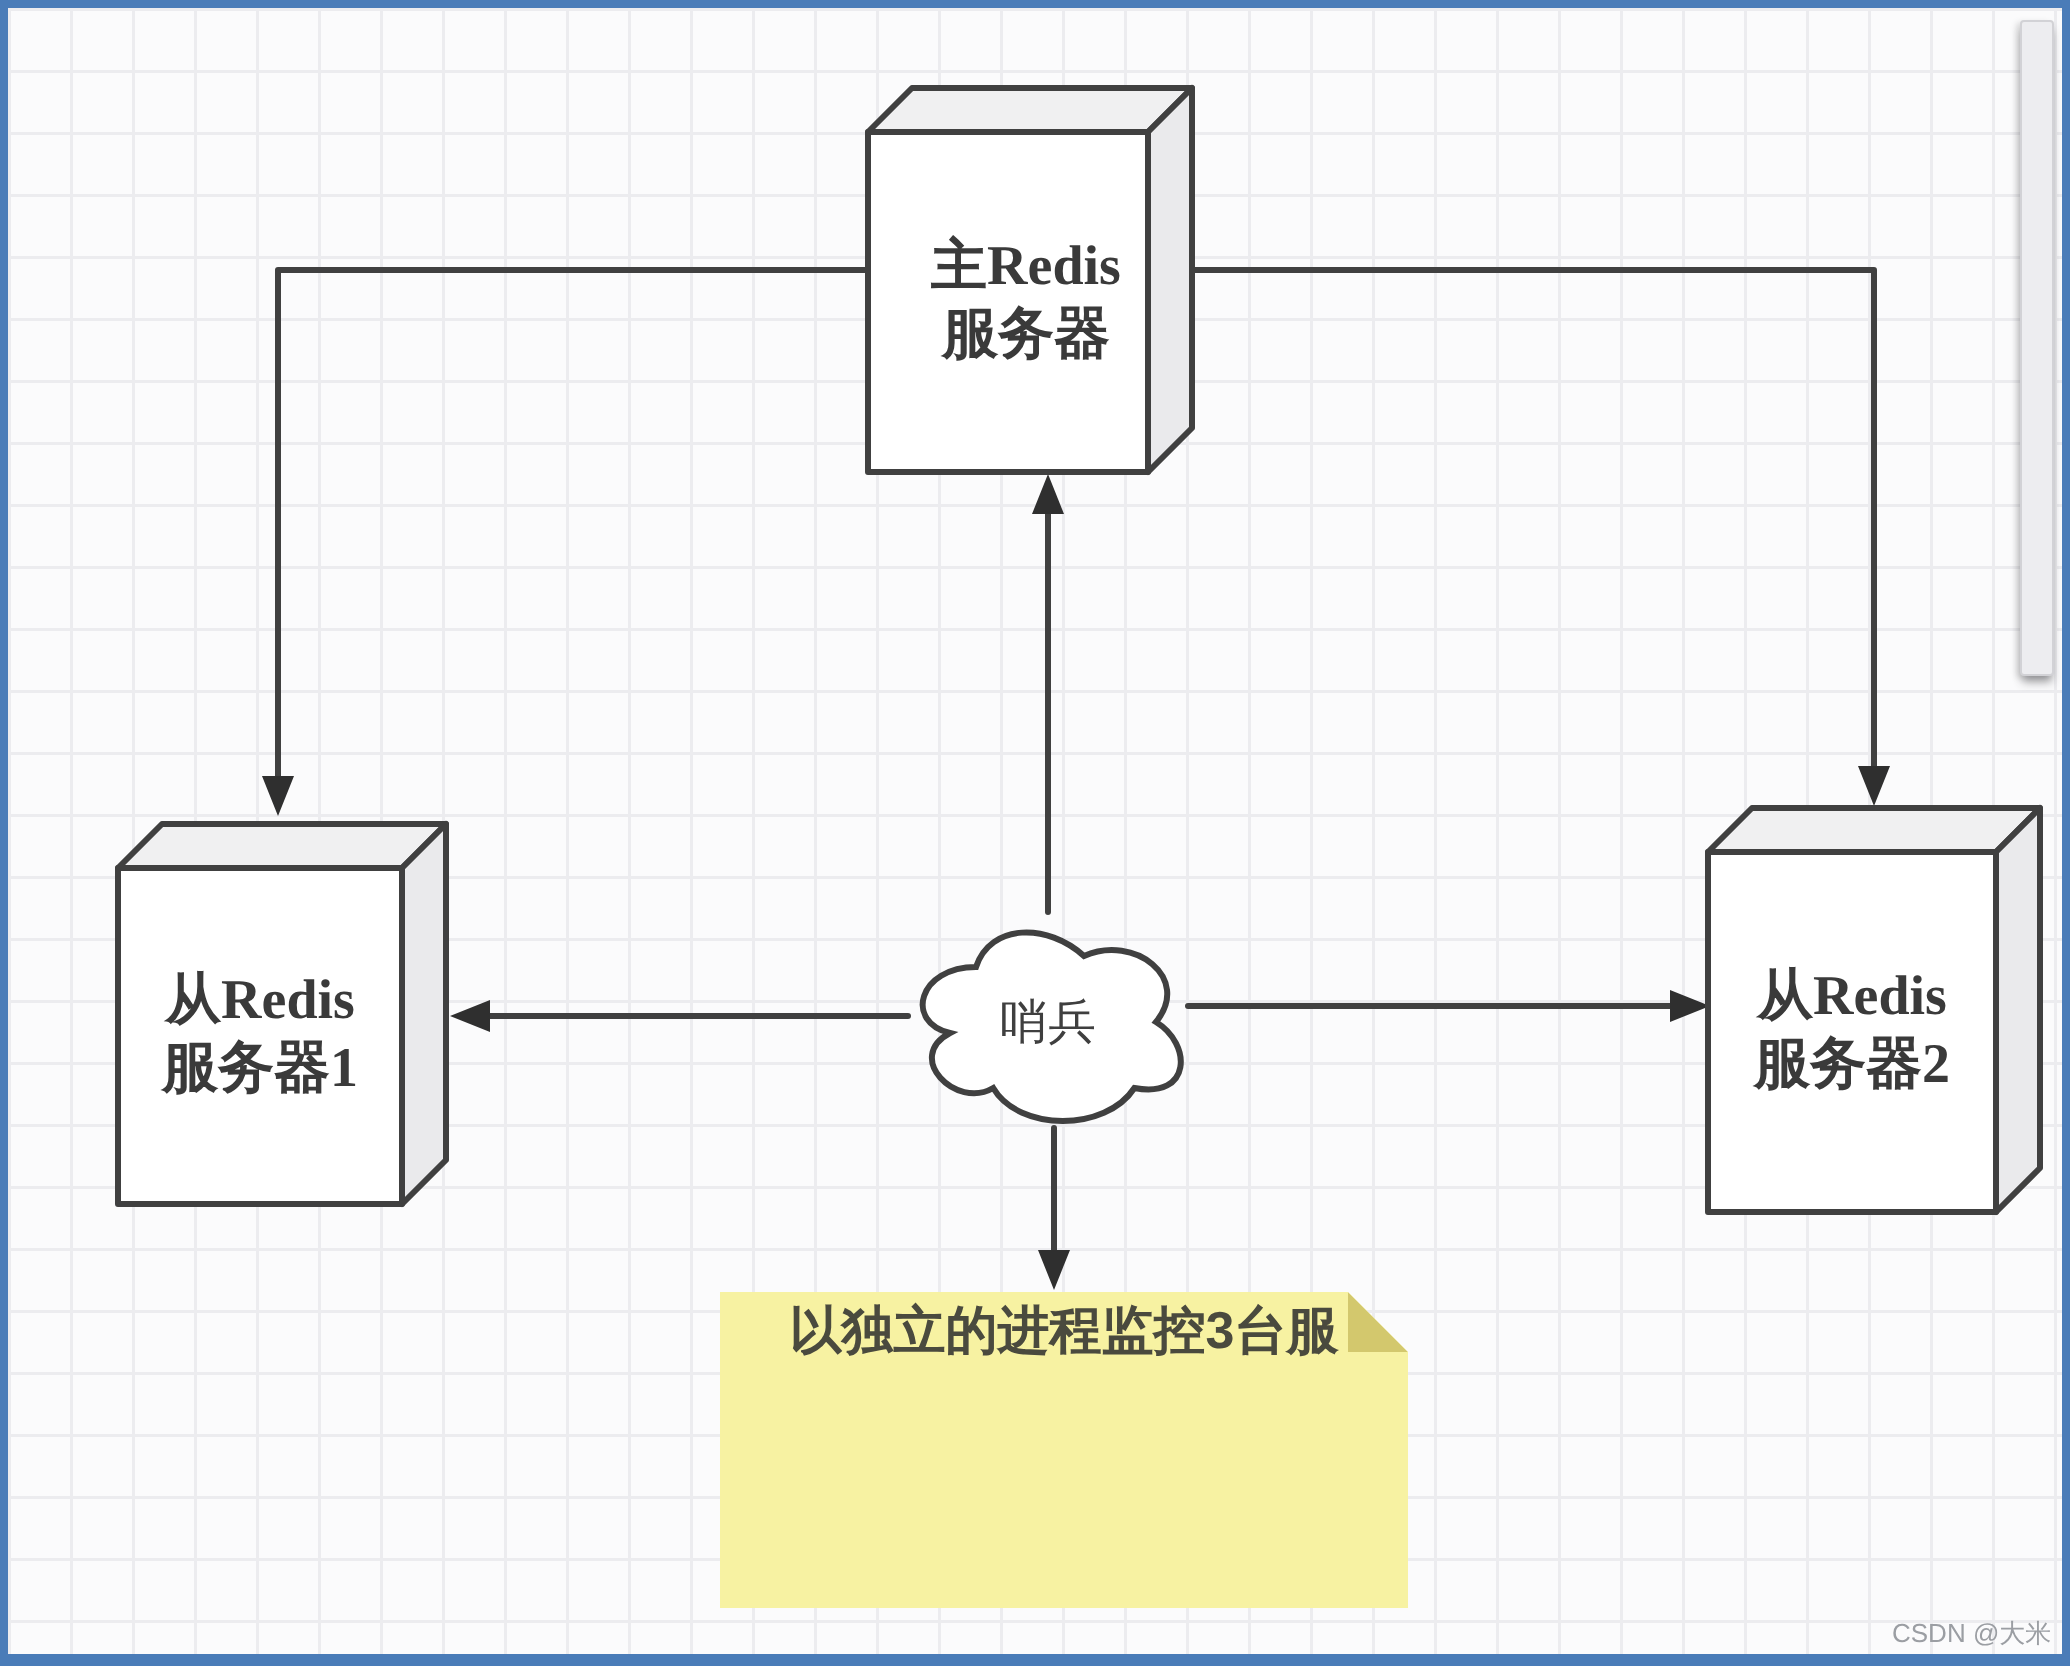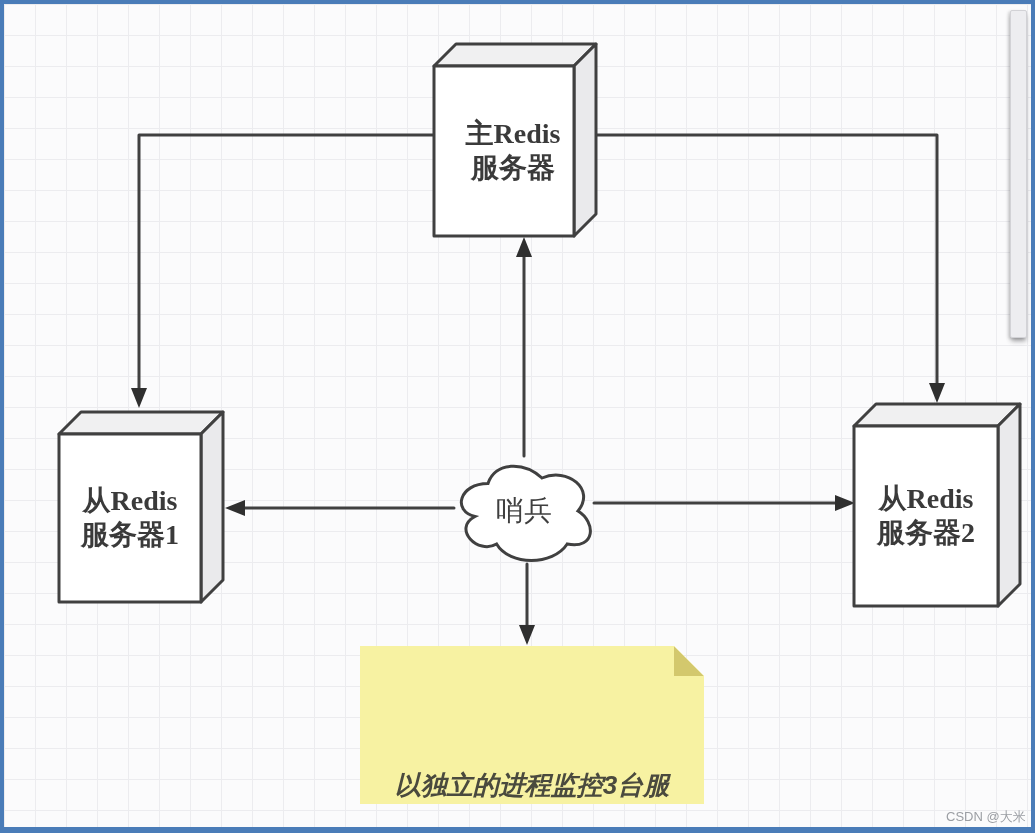--- a/index.html
+++ b/index.html
@@ -22,28 +22,28 @@
     position:absolute;display:flex;flex-direction:column;
     align-items:center;justify-content:center;
     color:#3a3a3a;font-weight:700;text-align:center;
     font-family:"Liberation Serif", serif;
     pointer-events:none;
   }
   .label .ln{line-height:34px;font-size:28px;white-space:nowrap;}
   .cloud-label{
     position:absolute;left:448px;top:452px;width:144px;height:110px;
     display:flex;align-items:center;justify-content:center;
-    font-size:28px;color:#3f3f3f;font-weight:400;
+    font-size:24px;color:#3f3f3f;font-weight:400;
     font-family:"Liberation Sans", sans-serif;
   }
   .note{
     position:absolute;left:356px;top:642px;width:344px;height:158px;
     background:#f7f2a2;
     clip-path:polygon(0 0, calc(100% - 30px) 0, 100% 30px, 100% 100%, 0 100%);
-    display:flex;flex-direction:column;align-items:center;justify-content:flex-end;font-style:italic;
+    display:flex;flex-direction:column;align-items:center;justify-content:flex-start;
   }
   .note-fold{
     position:absolute;right:0;top:0;width:30px;height:30px;
     background:#d3c86d;
     clip-path:polygon(0 0, 100% 100%, 0 100%);
   }
   .note-text{
     font-size:26px;line-height:38px;font-weight:700;color:#4a4a3e;
     text-align:center;white-space:nowrap;
     font-family:"Liberation Sans", sans-serif;

